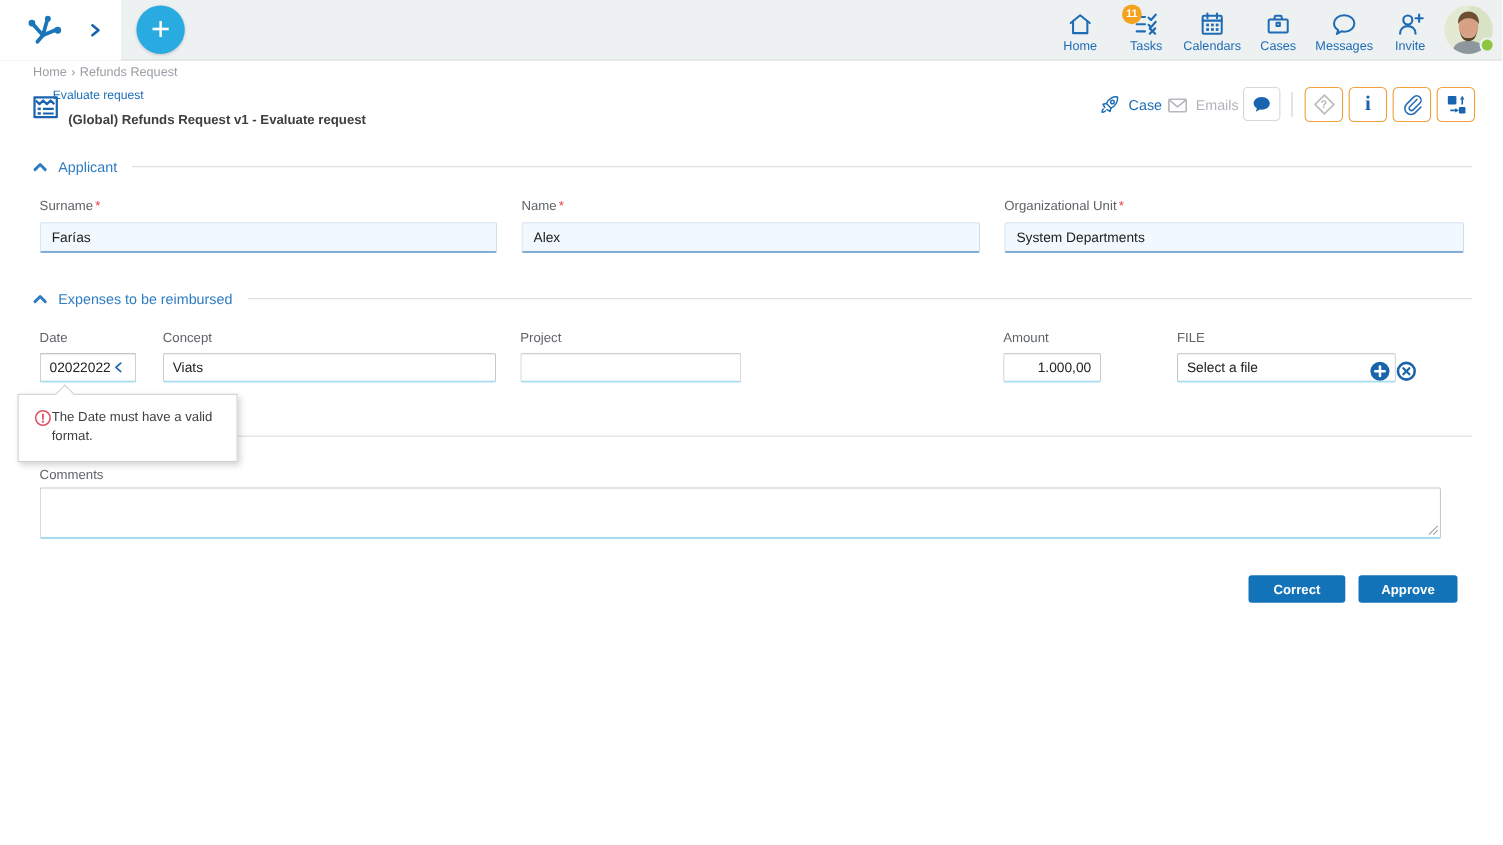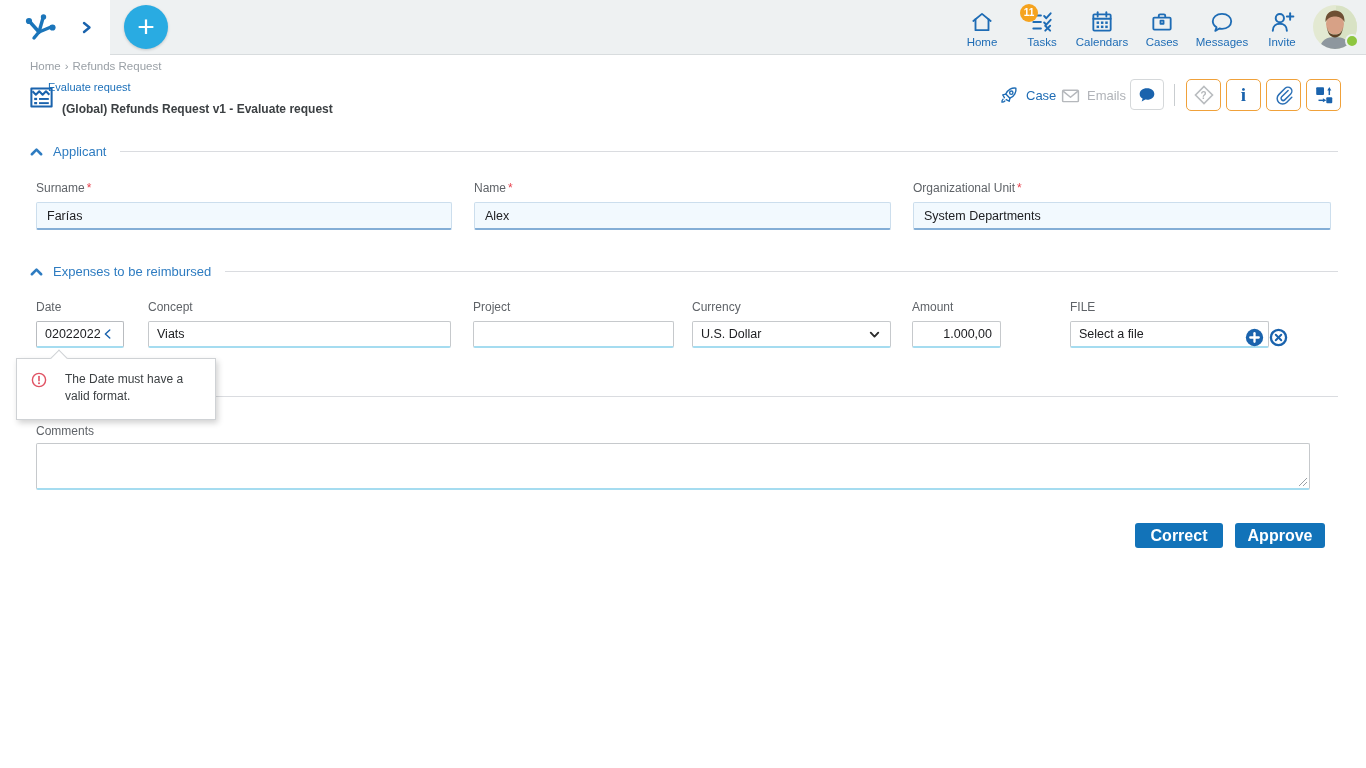--- a/index.html
+++ b/index.html
@@ -67,32 +67,32 @@
     font-family:inherit; background:transparent; }
   .box .chev { margin-left:auto; display:flex; cursor:pointer; }
   .amount-box input { text-align:right; }
   .row-actions { position:absolute; left:1209px; top:28px; display:flex; gap:5px; }
   .row-actions svg { cursor:pointer; }
   
   .tooltip { position:absolute; left:16px; top:358px; width:200px; background:#fff;
     border:1px solid #cfd2d5; box-shadow:2px 3px 6px rgba(0,0,0,.18); padding:12px 12px 14px 14px; z-index:5; }
   .tooltip .arrow { position:absolute; left:36px; top:-7px; width:12px; height:12px; background:#fff;
     border-left:1px solid #cfd2d5; border-top:1px solid #cfd2d5; transform:rotate(45deg); }
-  .tooltip .body { display:flex; gap:18px; font-size:12px; color:#3c4043; line-height:17px; }
+  .tooltip .body { display:flex; gap:0; font-size:12px; color:#3c4043; line-height:17px; }
   .hr-line { position:absolute; left:36px; top:396px; width:1302px; height:1px; background:#dadce0; z-index:1; }
   
   .comments-label { position:absolute; left:36px; top:424px; }
   .comments-wrap { position:absolute; left:36px; top:443px; width:1274px; height:47px; }
   .comments-wrap textarea { width:100%; height:100%; resize:none; background:#fff;
     border:1px solid #c6c9cc; border-bottom:2px solid #a5dcf0; border-radius:2px;
     font-family:inherit; font-size:12.5px; padding:6px 8px; outline:none; }
   .resize-handle { position:absolute; right:2px; bottom:3px; cursor:nwse-resize; }
   
   .action-btn { position:absolute; top:523px; height:25px; background:#1273b9; color:#fff;
-    border:none; border-radius:3px; font-size:16px; font-weight:bold; font-family:inherit; cursor:pointer; }
+    border:none; border-radius:3px; font-size:12px; font-weight:bold; font-family:inherit; cursor:pointer; }
   .correct-btn { left:1135px; width:88px; }
   .approve-btn { left:1235px; width:90px; }
 </style>
 </head>
 <body>
 
 <div id="app">
 
   <div class="topbar">
     <div class="logo-area">
@@ -338,31 +338,20 @@
       <div class="box">
         <input value="Viats" style="">
       </div>
     </div>
     <div class="exp-item" style="left:437px; width:201px;">
       <span class="field-label">Project</span>
       <div class="box">
         <input value="" style="">
       </div>
     </div>
-    <div class="exp-item" style="left:656px; width:199px;">
-      <span class="field-label">Currency</span>
-      <div class="box">
-        <span>U.S. Dollar</span>
-        <span class="chev">
-          <svg width="15" height="15" viewBox="0 0 16 16" fill="none">
-              <polyline points="4,6 8,10.2 12,6" stroke="#2b2b2b" stroke-width="2" stroke-linecap="round" stroke-linejoin="round"></polyline>
-            </svg>
-        </span>
-      </div>
-    </div>
     <div class="exp-item" style="left:876px; width:89px;">
       <span class="field-label">Amount</span>
       <div class="box amount-box">
         <input value="1.000,00" style="">
       </div>
     </div>
     <div class="exp-item" style="left:1034px; width:199px;">
       <span class="field-label">FILE</span>
       <div class="box">
         <span>Select a file</span>

